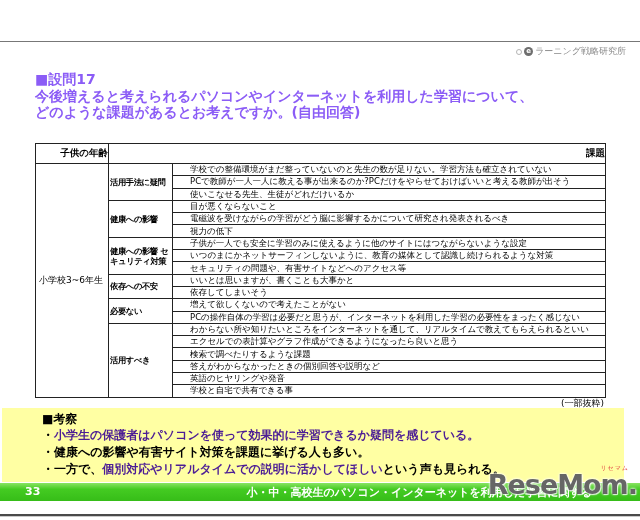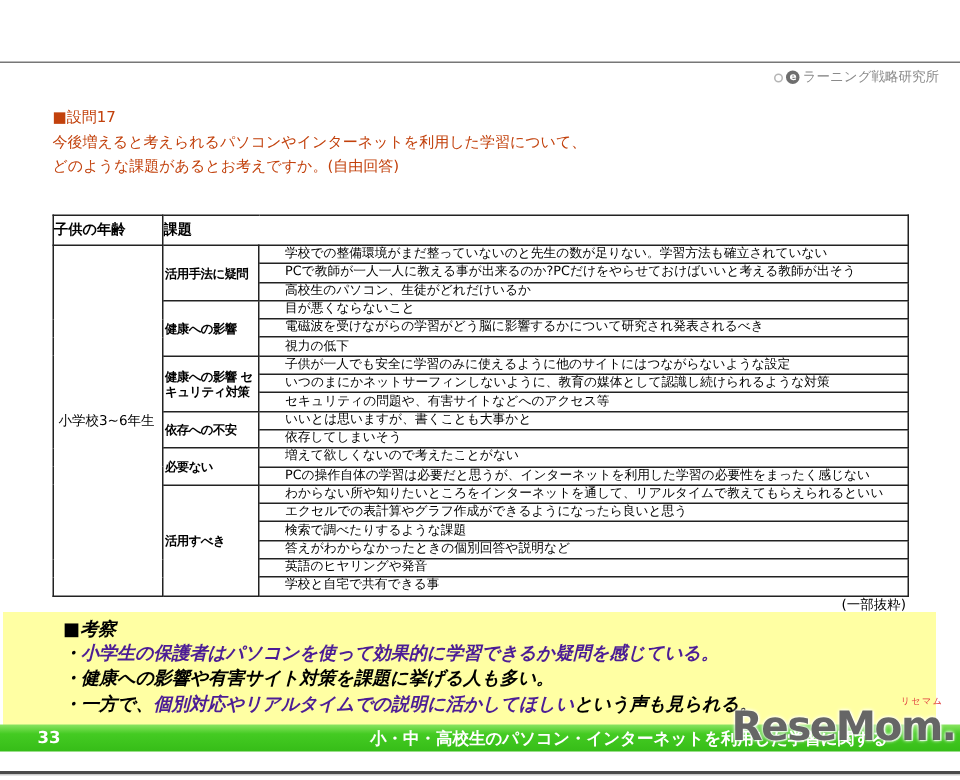--- a/index.html
+++ b/index.html
@@ -11,37 +11,37 @@
   .top-rule { position:absolute; left:0; top:41px; width:640px; height:1px; background:#777; }
   .bottom-rule { position:absolute; left:0; top:514px; width:640px; height:2px; background:#4a4a4a; }
   .bottom-rule2 { position:absolute; left:0; top:516px; width:640px; height:1px; background:#c9c9c9; }
 
   .brand { position:absolute; top:45px; right:14px; color:#8a8a8a; font-size:9px;
     display:flex; align-items:center; gap:2px; }
   .ring { display:inline-block; width:6px; height:6px; border:1px solid #b5b5b5; border-radius:50%; }
   .eball { display:inline-block; width:9px; height:9px; background:#6e6e6e; color:#fff;
     border-radius:50%; font-size:7px; line-height:9px; text-align:center; font-weight:bold; }
 
-  .question { position:absolute; left:35px; top:71px; color:#c2410c; font-weight:normal;
-    font-size:10px; line-height:16.5px; }
+  .question { position:absolute; left:35px; top:71px; color:#8b5cf6; font-weight:bold;
+    font-size:14px; line-height:16.5px; }
 
   .tbl-wrap { position:absolute; left:35px; top:143px; }
   table.tbl { border-collapse:collapse; table-layout:fixed; width:570px;
     border:1.5px solid #222; }
   .tbl th, .tbl td { border:1px solid #222; color:#000; overflow:hidden; }
-  .tbl th { height:20px; font-size:9.5px; font-weight:bold; text-align:left; vertical-align:middle; }
+  .tbl th { height:20px; font-size:9.5px; font-weight:bold; text-align:right; vertical-align:middle; }
   .tbl td { height:12.3px; vertical-align:middle; }
   td.age { font-size:9px; text-align:left; padding-left:3px; white-space:nowrap; }
   td.cat { font-size:8.3px; letter-spacing:-0.4px; line-height:10px; padding:0 1px;font-weight:bold; }
   td.ans { font-size:8.5px; line-height:11px; padding-left:17px; white-space:nowrap; }
 
   .note { position:absolute; top:397px; right:36px; font-size:9px; color:#000; }
 
-  .analysis { position:absolute; left:2px; right:16px; top:408px; height:92px;
-    background:#ffffa3; padding:3px 0 0 40px;font-style:italic; }
+  .analysis { position:absolute; left:2px; right:16px; top:408px; height:74px;
+    background:#ffffa3; padding:3px 0 0 40px; }
   .analysis .a-title { font-size:12px; font-weight:bold; color:#000; line-height:16px; }
   .analysis .a-line { font-size:12px; font-weight:bold; line-height:17px; white-space:nowrap; }
   .analysis .k { color:#000; }
   .analysis .r { color:#4c1d95; }
 
   .footer-bar { position:absolute; left:0; top:483px; width:640px; height:18px;
     background:linear-gradient(to bottom,#8ae463 0%,#44cb22 35%,#36bd18 100%); }
   .page-num { position:absolute; left:25px; top:485px; color:#fff; font-weight:bold; font-size:11px; }
   .footer-title { position:absolute; right:48px; top:485px; color:#fff; font-weight:bold;
     font-size:11px; white-space:nowrap; }
@@ -87,21 +87,21 @@
       </tr>
       <tr>
         <td class="age" rowspan="19">小学校3~6年生</td>
         <td class="cat" rowspan="3">活用手法に疑問</td>
         <td class="ans">学校での整備環境がまだ整っていないのと先生の数が足りない。学習方法も確立されていない</td>
       </tr>
       <tr>
             <td class="ans">PCで教師が一人一人に教える事が出来るのか?PCだけをやらせておけばいいと考える教師が出そう</td>
           </tr>
       <tr>
-            <td class="ans">高校生のパソコン、生徒がどれだけいるか</td>
+            <td class="ans">使いこなせる先生、生徒がどれだけいるか</td>
           </tr>
 
       <tr>
         <td class="cat" rowspan="3">健康への影響</td>
         <td class="ans">目が悪くならないこと</td>
       </tr>
       <tr>
             <td class="ans">電磁波を受けながらの学習がどう脳に影響するかについて研究され発表されるべき</td>
           </tr>
       <tr>

